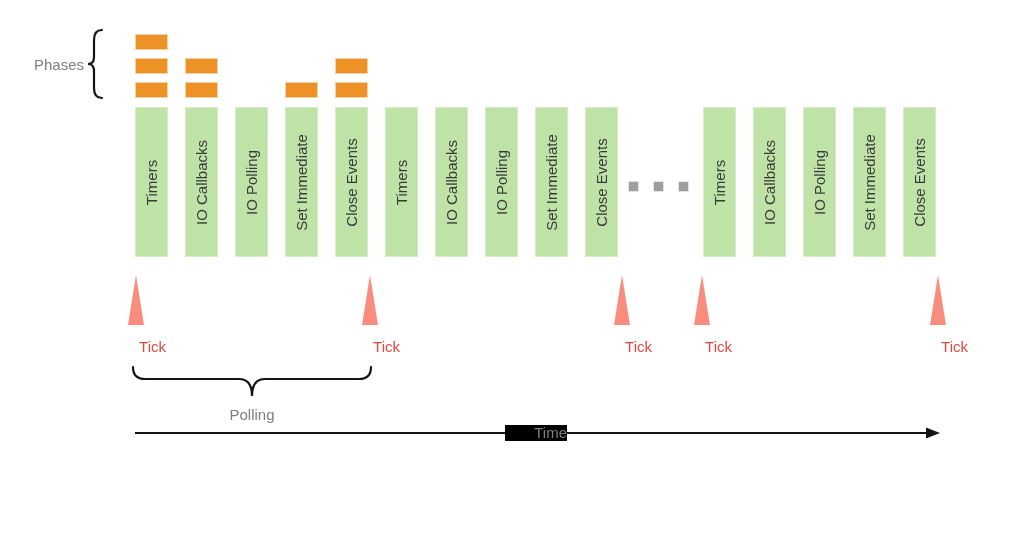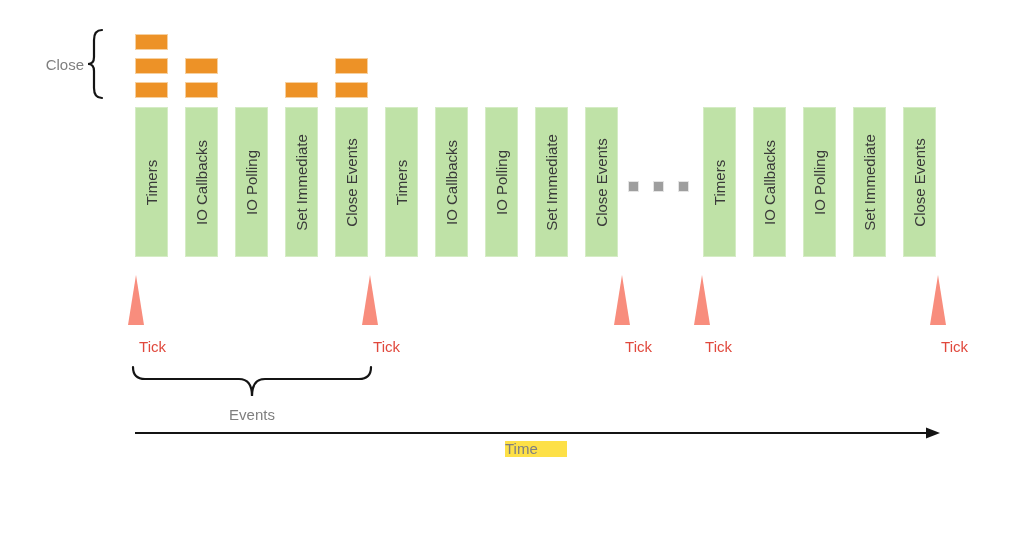--- a/index.html
+++ b/index.html
@@ -57,30 +57,30 @@
   .tick-label{
     position:absolute;top:338px;width:60px;
     text-align:right;font-size:15px;color:var(--tick-red);
   }
   .phases-label{
     position:absolute;left:202px;top:406px;width:100px;
     text-align:center;font-size:15px;color:var(--label-gray);
   }
   .time-label{
     position:absolute;left:505px;top:425px;width:62px;height:16px;
-    line-height:16px;text-align:left;font-size:15px;
-    color:var(--label-gray);background:#fde047;margin-top:16px;
+    line-height:16px;text-align:right;font-size:15px;
+    color:var(--label-gray);background:#000000;
   }
 </style>
 </head>
 <body>
 
 <div id="canvas">
 
-  <div class="queues-label">Close</div>
+  <div class="queues-label">Phases</div>
   <svg class="brace-svg" style="left:84px;top:27px;" width="22" height="76" viewBox="0 0 22 76">
     <path d="M 18 3 Q 10 3 10 13 L 10 30 Q 10 37 4 37 Q 10 37 10 44 L 10 61 Q 10 71 18 71" fill="none" stroke="#141414" stroke-width="2.2" stroke-linecap="round"></path>
   </svg>
 
   <div>
       <div class="queue-block" style="left: 135px; top: 82px;"></div>
       <div class="queue-block" style="left: 135px; top: 58px;"></div>
       <div class="queue-block" style="left: 135px; top: 34px;"></div>
       <div class="queue-block" style="left: 185px; top: 82px;"></div>
       <div class="queue-block" style="left: 185px; top: 58px;"></div>
@@ -149,21 +149,21 @@
       <div class="tick-label" style="left: 592px;">Tick</div>
       <div class="tick-triangle" style="left: 693.5px;"></div>
       <div class="tick-label" style="left: 672px;">Tick</div>
       <div class="tick-triangle" style="left: 929.5px;"></div>
       <div class="tick-label" style="left: 908px;">Tick</div>
     </div>
 
   <svg class="brace-svg" style="left:129px;top:362px;" width="246" height="40" viewBox="0 0 246 40">
     <path d="M 4 5 Q 4 17 16 17 L 110 17 Q 123 17 123 34 Q 123 17 136 17 L 230 17 Q 242 17 242 5" fill="none" stroke="#141414" stroke-width="2.2" stroke-linecap="round"></path>
   </svg>
-  <div class="phases-label">Events</div>
+  <div class="phases-label">Polling</div>
 
   <svg class="brace-svg" style="left:130px;top:425px;" width="816" height="16" viewBox="0 0 816 16">
     <line x1="5" y1="8" x2="796" y2="8" stroke="#141414" stroke-width="2"></line>
     <polygon points="796,2.5 810,8 796,13.5" fill="#141414"></polygon>
   </svg>
   <div class="time-label">Time</div>
 
 </div>
 
 </body></html>

